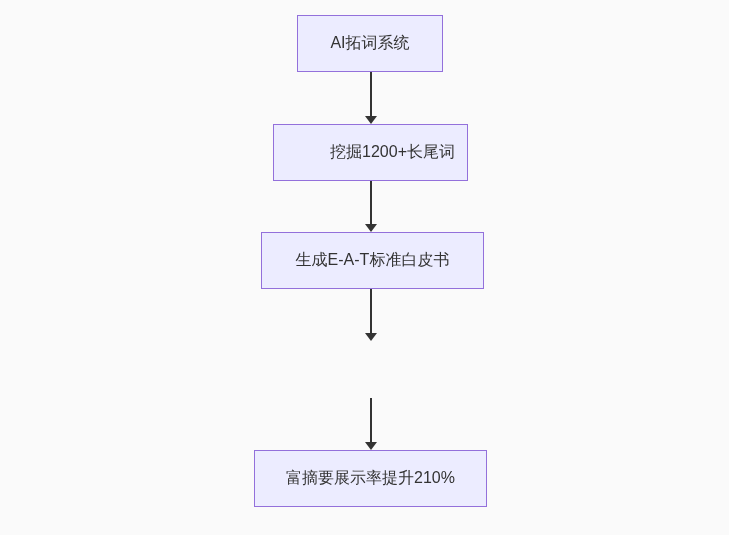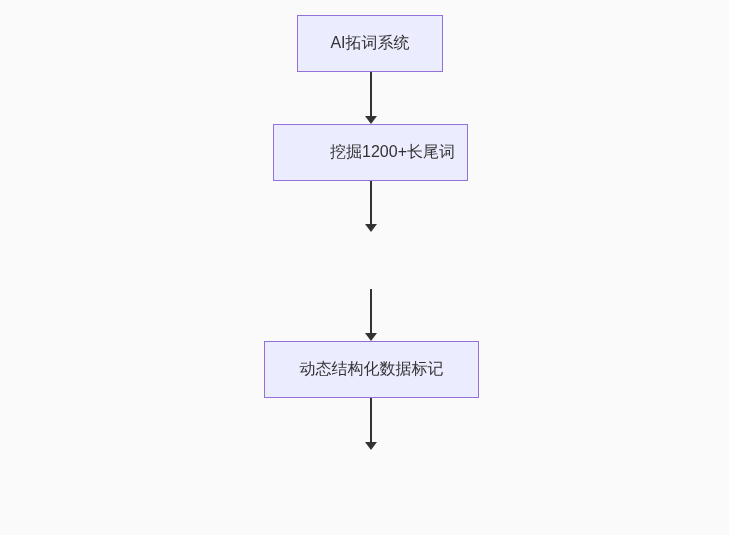--- a/index.html
+++ b/index.html
@@ -79,29 +79,32 @@
 
   <div class="node node-2">
     <span>挖掘1200+长尾词</span>
   </div>
 
   <div class="arrow arrow-2">
     <div class="line"></div>
     <div class="head"></div>
   </div>
 
+  <div class="node node-3">
+    <span>生成E-A-T标准白皮书</span>
+  </div>
 
   <div class="arrow arrow-3">
     <div class="line"></div>
     <div class="head"></div>
   </div>
 
-  <div class="node node-4">
-    <span>动态结构化数据标记</span>
-  </div>
 
   <div class="arrow arrow-4">
     <div class="line"></div>
     <div class="head"></div>
   </div>
 
+  <div class="node node-5">
+    <span>富摘要展示率提升210%</span>
+  </div>
 
 </div>
 
 </body></html>

